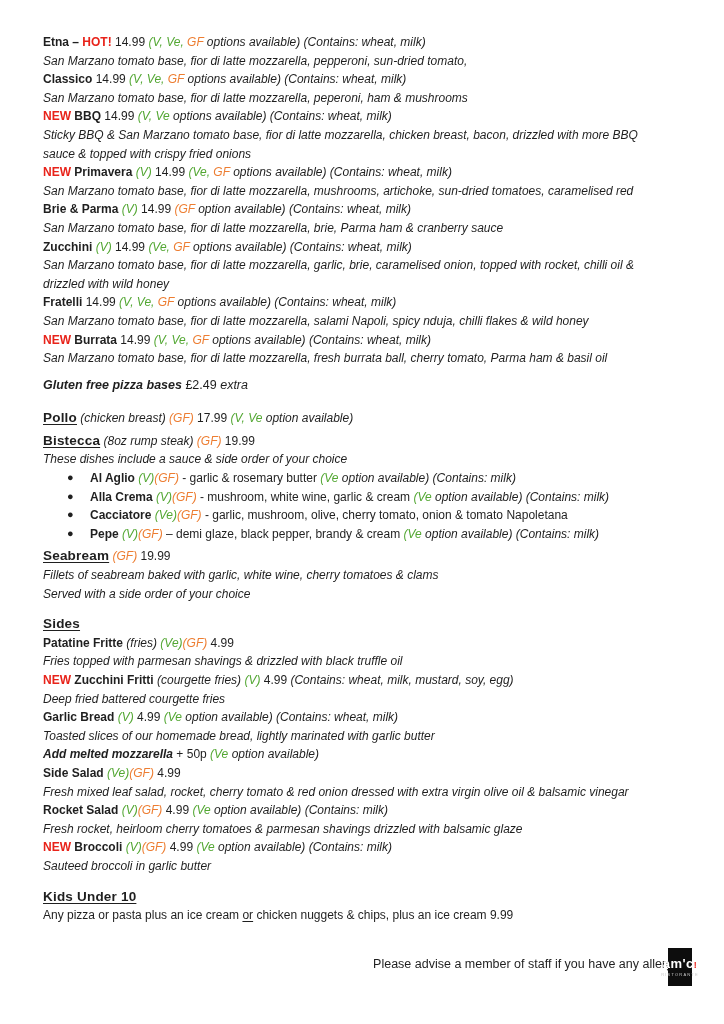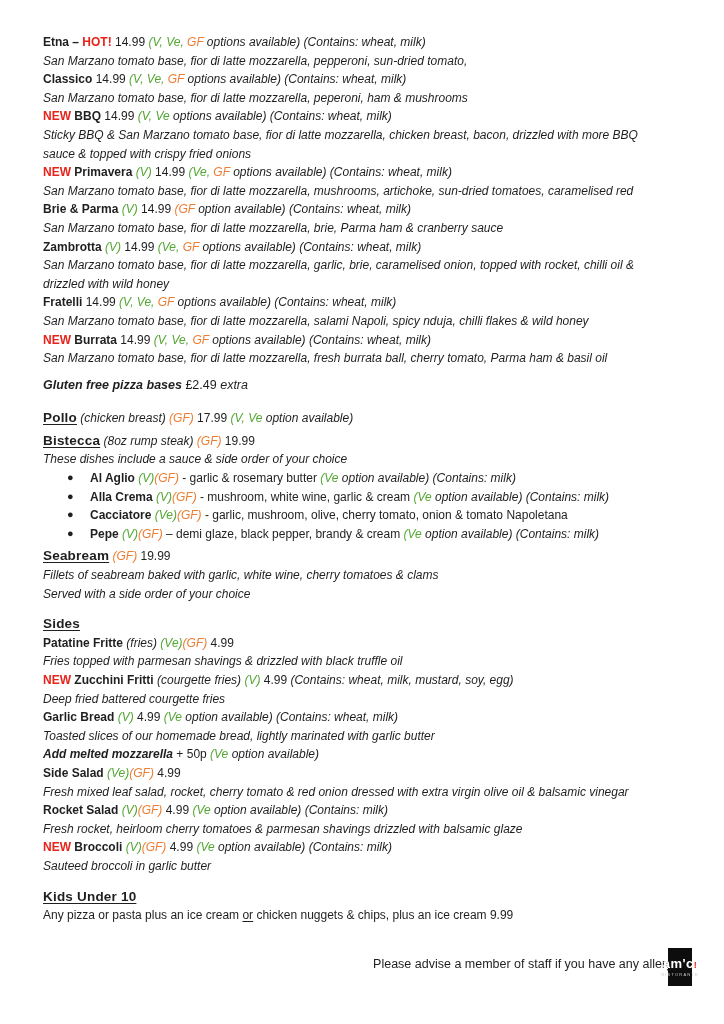--- a/index.html
+++ b/index.html
@@ -59,21 +59,21 @@
       <div class="line t-desc"><span class="s-i">San Marzano tomato base, fior di latte mozzarella, pepperoni, sun-dried tomato,</span></div>
       <div class="line t-item"><span class="s-b">Classico</span><span class=""> 14.99 </span><span class="s-i s-g">(V, Ve, </span><span class="s-i s-o">GF </span><span class="s-i">options available) (Contains: wheat, milk)</span></div>
       <div class="line t-desc"><span class="s-i">San Marzano tomato base, fior di latte mozzarella, peperoni, ham &amp; mushrooms</span></div>
       <div class="line t-item"><span class="s-b s-r">NEW </span><span class="s-b">BBQ</span><span class=""> 14.99 </span><span class="s-i s-g">(V, Ve </span><span class="s-i">options available) (Contains: wheat, milk)</span></div>
       <div class="line t-desc"><span class="s-i">Sticky BBQ &amp; San Marzano tomato base, fior di latte mozzarella, chicken breast, bacon, drizzled with more BBQ</span></div>
       <div class="line t-desc"><span class="s-i">sauce &amp; topped with crispy fried onions</span></div>
       <div class="line t-item"><span class="s-b s-r">NEW </span><span class="s-b">Primavera </span><span class="s-i s-g">(V)</span><span class=""> 14.99 </span><span class="s-i s-g">(Ve, </span><span class="s-i s-o">GF </span><span class="s-i">options available) (Contains: wheat, milk)</span></div>
       <div class="line t-desc"><span class="s-i">San Marzano tomato base, fior di latte mozzarella, mushrooms, artichoke, sun-dried tomatoes, caramelised red</span></div>
       <div class="line t-item"><span class="s-b">Brie &amp; Parma </span><span class="s-i s-g">(V)</span><span class=""> 14.99 </span><span class="s-i s-o">(GF </span><span class="s-i">option available) (Contains: wheat, milk)</span></div>
       <div class="line t-desc"><span class="s-i">San Marzano tomato base, fior di latte mozzarella, brie, Parma ham &amp; cranberry sauce</span></div>
-      <div class="line t-item"><span class="s-b">Zambrotta </span><span class="s-i s-g">(V)</span><span class=""> 14.99 </span><span class="s-i s-g">(Ve, </span><span class="s-i s-o">GF </span><span class="s-i">options available) (Contains: wheat, milk)</span></div>
+      <div class="line t-item"><span class="s-b">Zucchini </span><span class="s-i s-g">(V)</span><span class=""> 14.99 </span><span class="s-i s-g">(Ve, </span><span class="s-i s-o">GF </span><span class="s-i">options available) (Contains: wheat, milk)</span></div>
       <div class="line t-desc"><span class="s-i">San Marzano tomato base, fior di latte mozzarella, garlic, brie, caramelised onion, topped with rocket, chilli oil &amp;</span></div>
       <div class="line t-desc"><span class="s-i">drizzled with wild honey</span></div>
       <div class="line t-item"><span class="s-b">Fratelli</span><span class=""> 14.99 </span><span class="s-i s-g">(V, Ve, </span><span class="s-i s-o">GF </span><span class="s-i">options available) (Contains: wheat, milk)</span></div>
       <div class="line t-desc"><span class="s-i">San Marzano tomato base, fior di latte mozzarella, salami Napoli, spicy nduja, chilli flakes &amp; wild honey</span></div>
       <div class="line t-item"><span class="s-b s-r">NEW </span><span class="s-b">Burrata</span><span class=""> 14.99 </span><span class="s-i s-g">(V, Ve, </span><span class="s-i s-o">GF </span><span class="s-i">options available) (Contains: wheat, milk)</span></div>
       <div class="line t-desc"><span class="s-i">San Marzano tomato base, fior di latte mozzarella, fresh burrata ball, cherry tomato, Parma ham &amp; basil oil</span></div>
       <div class="line t-center"><span class="s-b s-i">Gluten free pizza bases </span><span class="">£2.49 </span><span class="s-i">extra</span></div>
       <div class="line t-entree"><span class="s-b s-u s-lg">Pollo</span><span class=""> </span><span class="s-i">(chicken breast) </span><span class="s-i s-o">(GF)</span><span class=""> 17.99 </span><span class="s-i s-g">(V, Ve </span><span class="s-i">option available)</span></div>
       <div class="line t-entree"><span class="s-b s-u s-lg">Bistecca</span><span class=""> </span><span class="s-i">(8oz rump steak) </span><span class="s-i s-o">(GF)</span><span class=""> 19.99</span></div>
       <div class="line t-desc"><span class="s-i">These dishes include a sauce &amp; side order of your choice</span></div>

